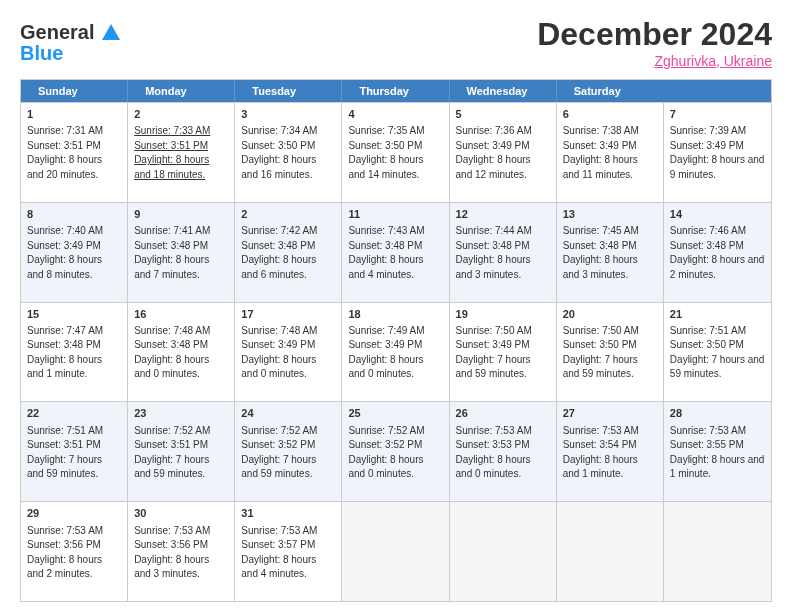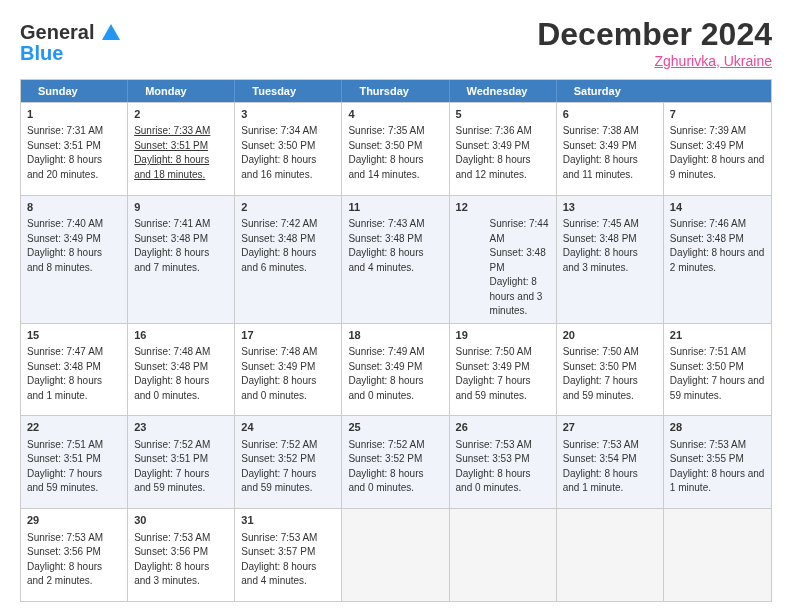--- a/index.html
+++ b/index.html
@@ -200,21 +200,21 @@
 Daylight: 8 hours and 6 minutes.</div>
           </div>
           <div class="cal-cell">
             <span class="day-num">11</span>
             <div class="cell-text" style="white-space: pre-line;">Sunrise: 7:43 AM
 Sunset: 3:48 PM
 Daylight: 8 hours and 4 minutes.</div>
           </div>
           <div class="cal-cell">
             <span class="day-num">12</span>
-            <div class="cell-text" style="white-space: pre-line; margin-left: 34px;">Sunrise: 7:44 AM
+            <div class="cell-text" style="white-space: pre-line;">Sunrise: 7:44 AM
 Sunset: 3:48 PM
 Daylight: 8 hours and 3 minutes.</div>
           </div>
           <div class="cal-cell">
             <span class="day-num">13</span>
             <div class="cell-text" style="white-space: pre-line;">Sunrise: 7:45 AM
 Sunset: 3:48 PM
 Daylight: 8 hours and 3 minutes.</div>
           </div>
           <div class="cal-cell">

